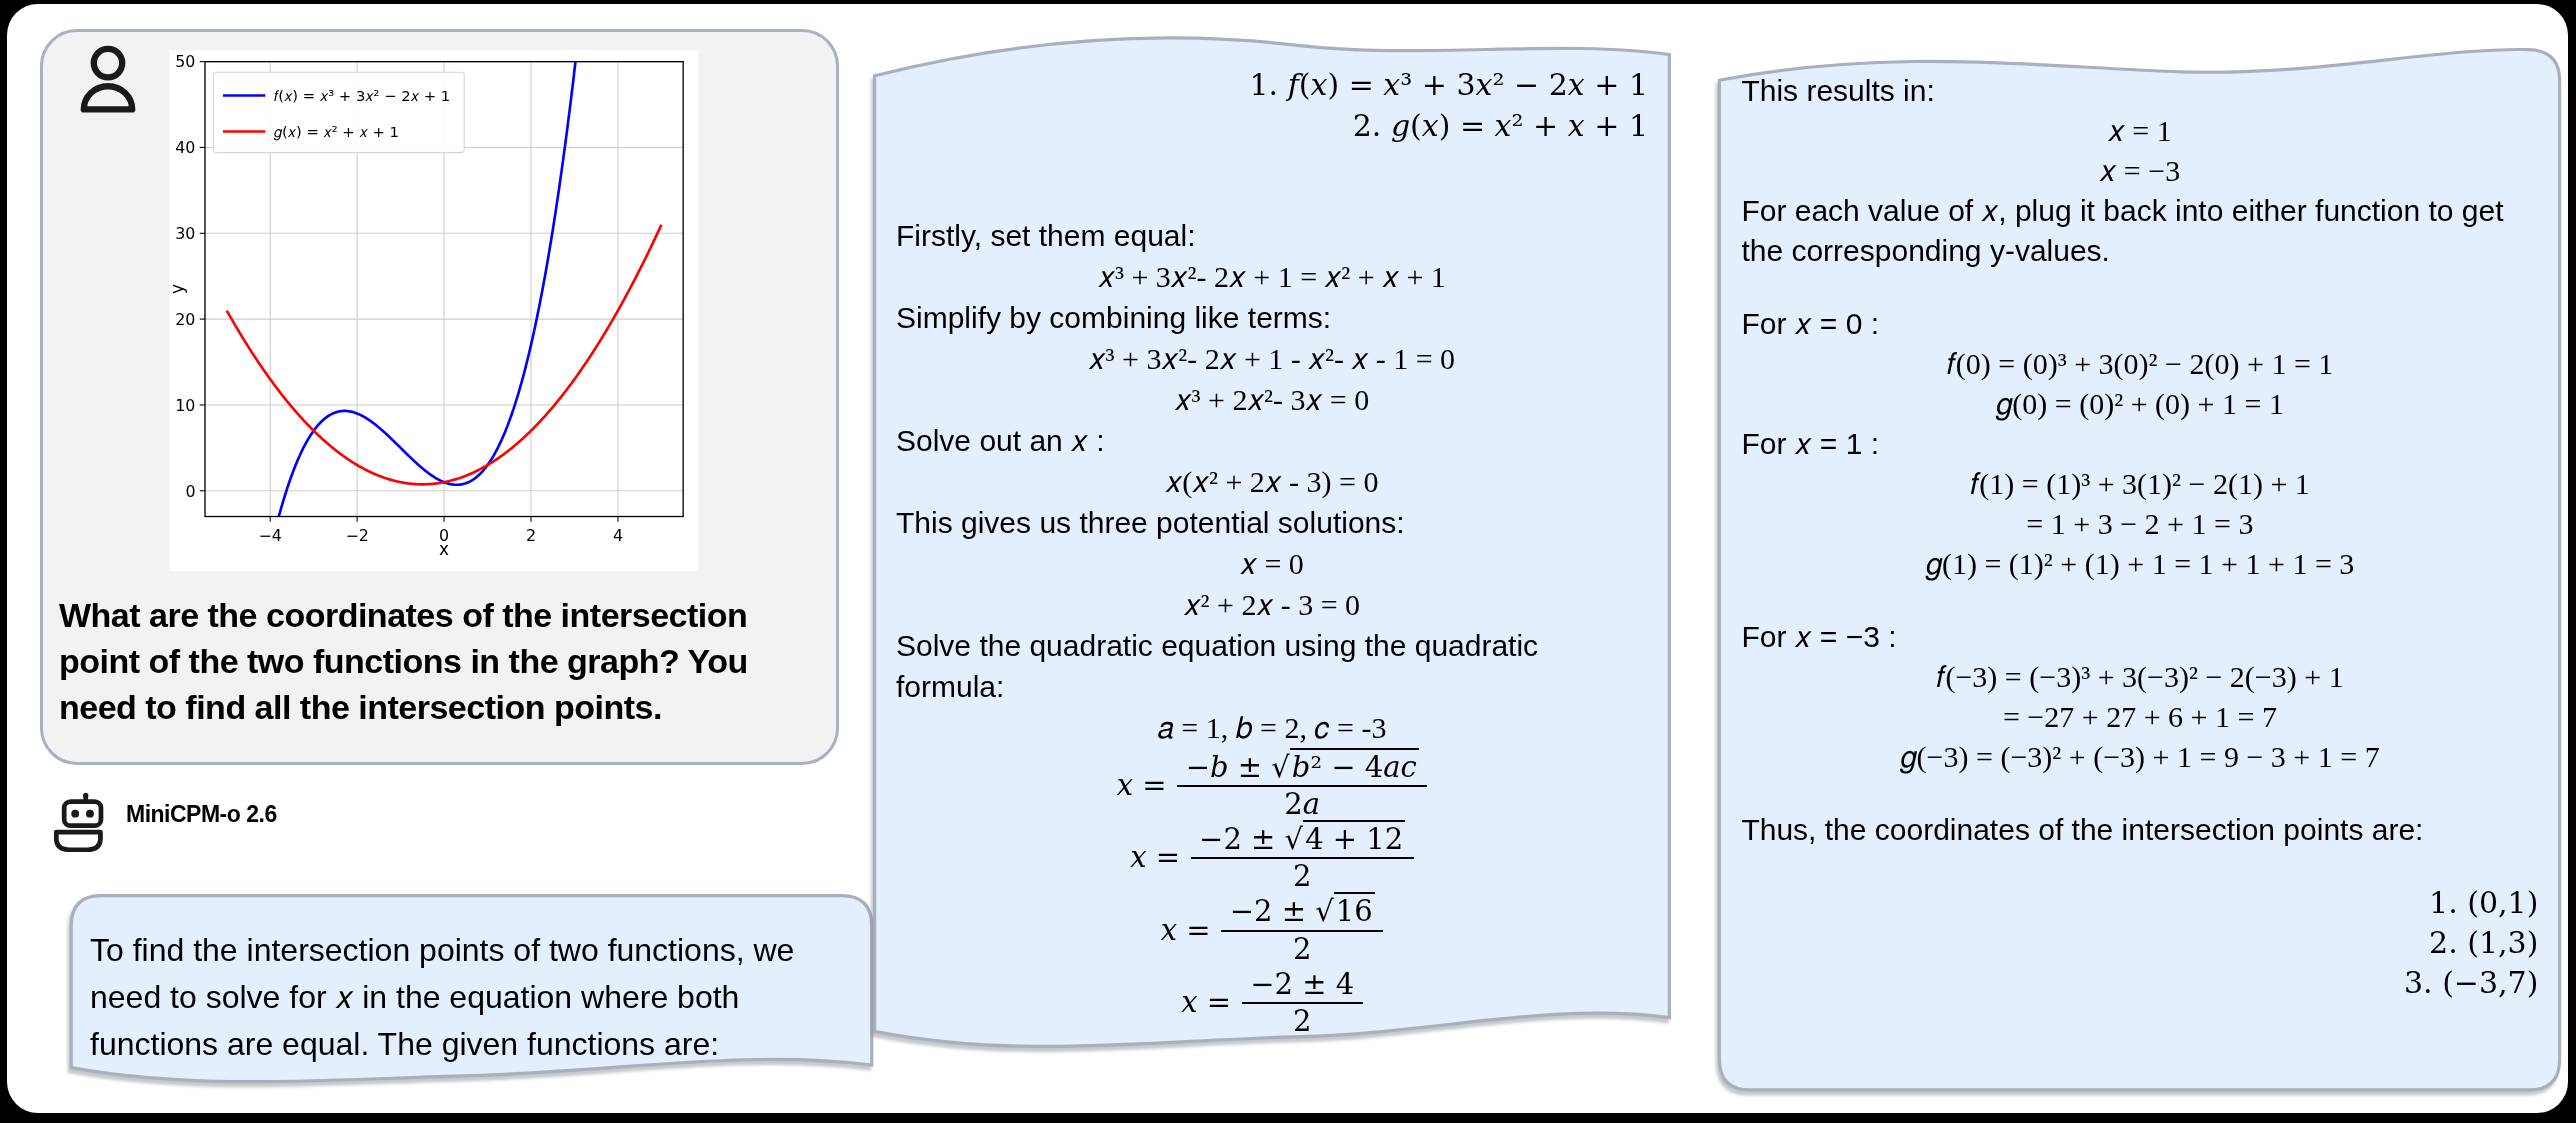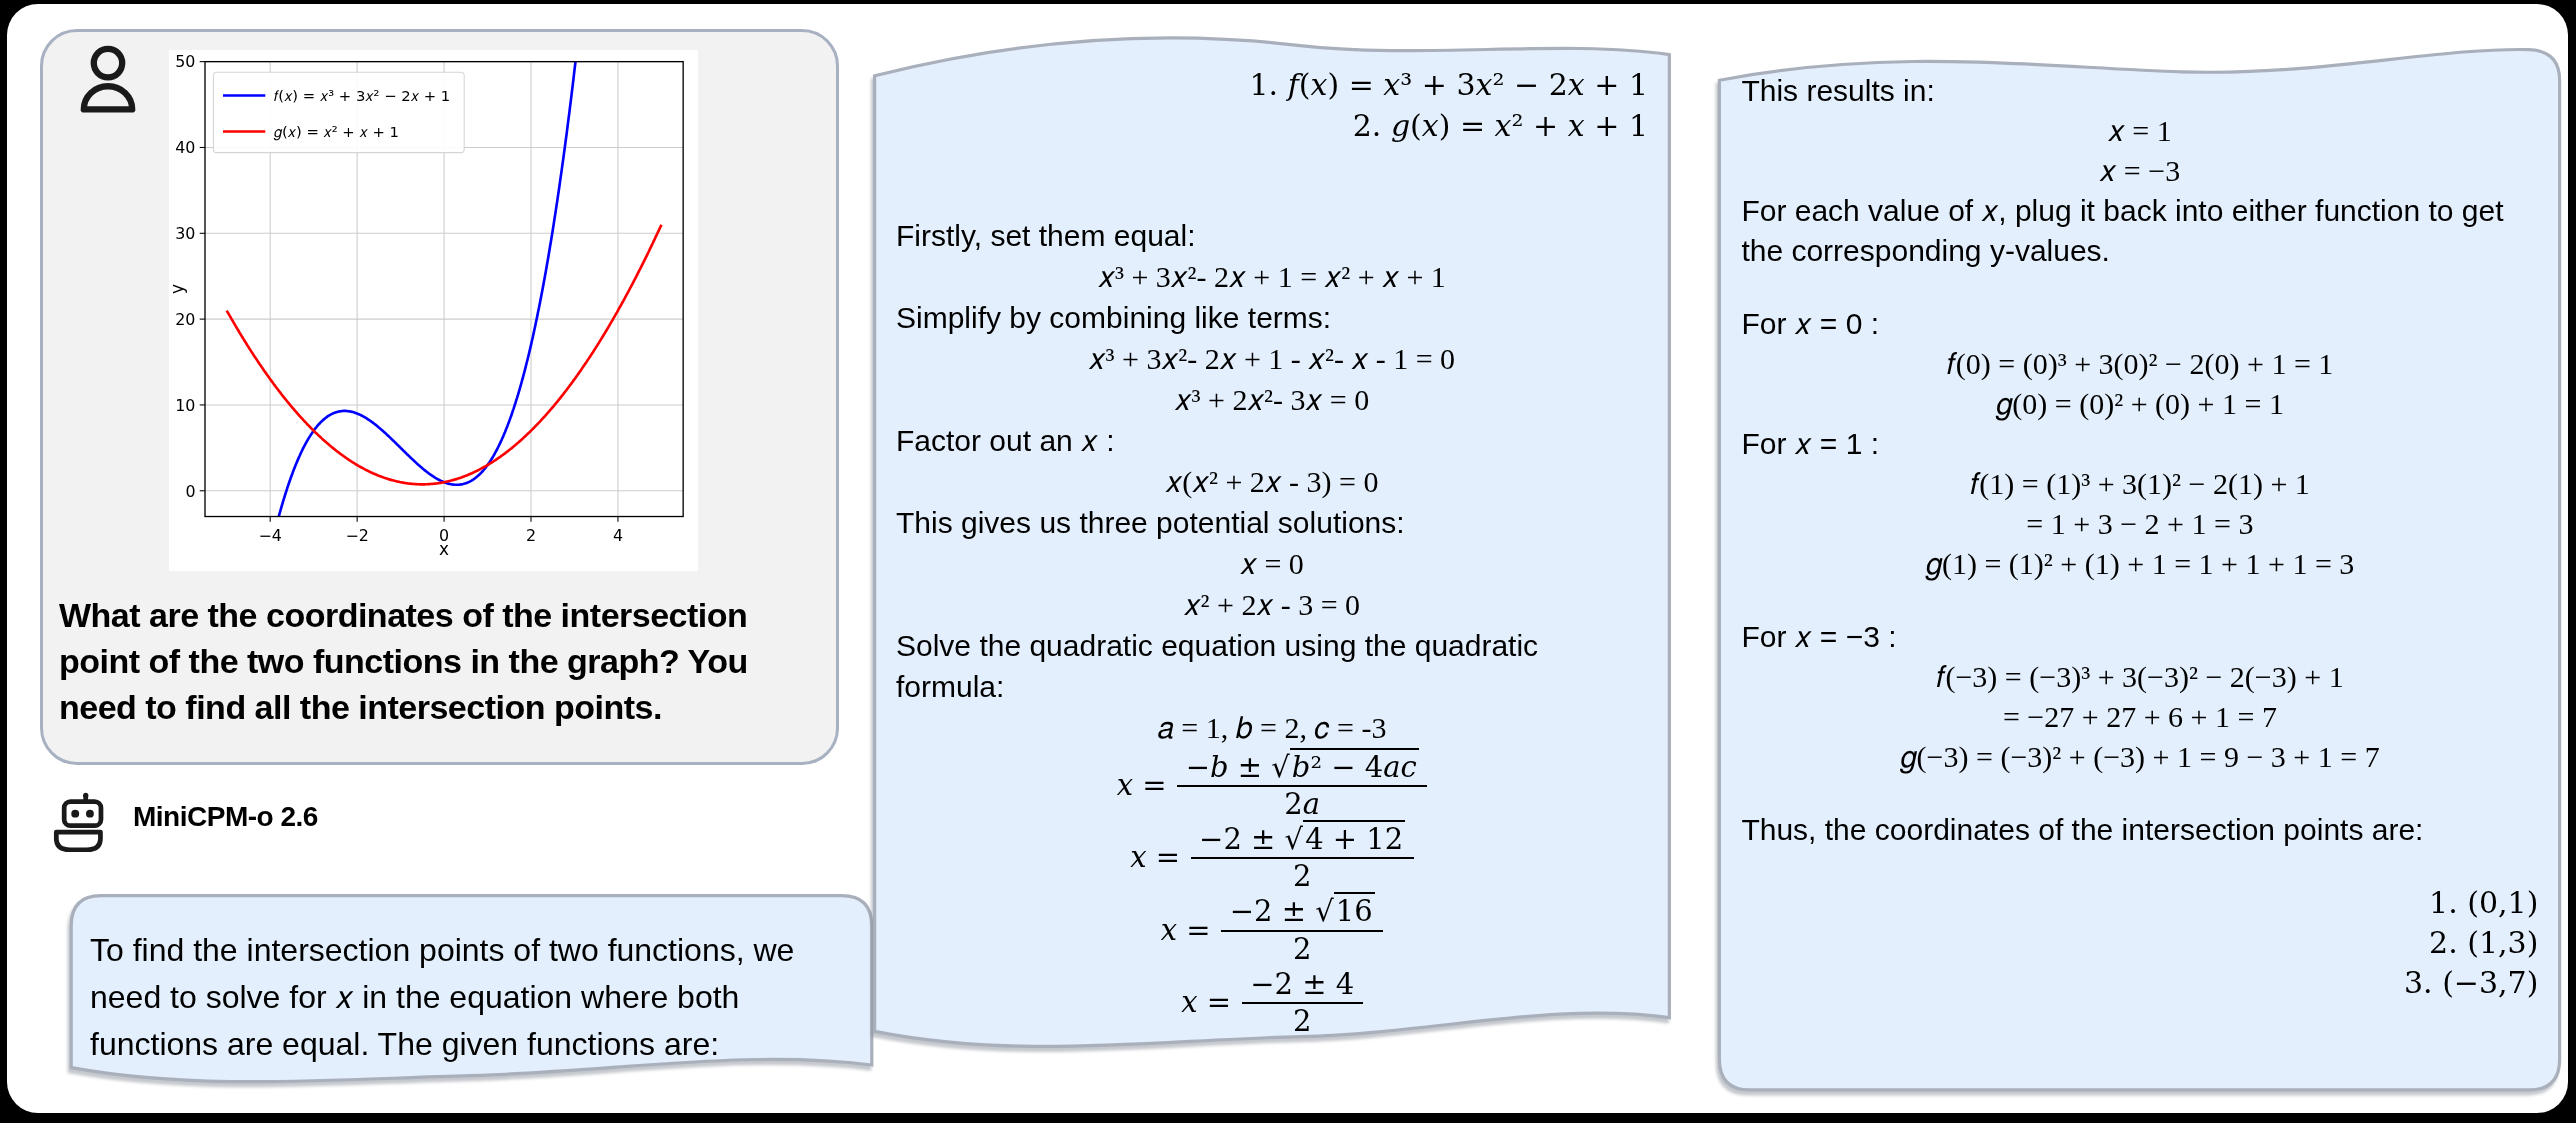--- a/index.html
+++ b/index.html
@@ -18,21 +18,21 @@
   }
   #user-icon{position:absolute;left:73px;top:41px;width:70px;height:80px;}
   #figure{position:absolute;left:169px;top:50px;width:529px;height:521px;}
   #question{
     position:absolute;left:59px;top:592px;width:709px;
     font-size:34px;line-height:46px;font-weight:bold;letter-spacing:-0.5px;
   }
   
   #robot-icon{position:absolute;left:50px;top:790px;width:62px;height:62px;}
   #bot-name{
-    position:absolute;left:133px;top:801px;font-size:28px;font-weight:bold;letter-spacing:-0.5px;
+    position:absolute;left:126px;top:801px;font-size:23px;font-weight:bold;letter-spacing:-0.5px;
   }
   
   .bubble{position:absolute;}
   .bubble > svg.bubble-bg{position:absolute;left:0;top:0;z-index:1;
     filter:drop-shadow(-1.6px 4.2px 1.6px rgba(125,131,143,0.45));}
   .panel-content{position:absolute;z-index:2;}
   #bubble1{left:40px;top:893px;width:807px;height:209px;margin-left:28px;}
   #bubble1 .panel-content{left:22px;top:34px;width:769px;font-size:32px;line-height:47px;}
   #mid-panel{left:872px;top:26.5px;width:800px;height:1024px;}
   #mid-panel .panel-content{left:24px;top:37px;width:752px;}
@@ -153,21 +153,21 @@
   </svg>
   <div class="panel-content" id="mid-lines">
       <div class="line left">1. 𝑓(𝑥) = 𝑥³ + 3𝑥² − 2𝑥 + 1</div>
       <div class="line left">2. 𝑔(𝑥) = 𝑥² + 𝑥 + 1</div>
       <div class="spacer"></div>
       <div class="line left-sans">Firstly, set them equal:</div>
       <div class="line center">𝑥³ + 3𝑥²- 2𝑥 + 1 = 𝑥² + 𝑥 + 1</div>
       <div class="line left-sans">Simplify by combining like terms:</div>
       <div class="line center">𝑥³ + 3𝑥²- 2𝑥 + 1 - 𝑥²- 𝑥 - 1 = 0</div>
       <div class="line center">𝑥³ + 2𝑥²- 3𝑥 = 0</div>
-      <div class="line left-sans">Factor out an 𝑥 :</div>
+      <div class="line left-sans">Solve out an 𝑥 :</div>
       <div class="line center">𝑥(𝑥² + 2𝑥 - 3) = 0</div>
       <div class="line left-sans">This gives us three potential solutions:</div>
       <div class="line center">𝑥 = 0</div>
       <div class="line center">𝑥² + 2𝑥 - 3 = 0</div>
       <div class="line left-sans">Solve the quadratic equation using the quadratic formula:</div>
       <div class="line center">𝑎 = 1, 𝑏 = 2, 𝑐 = -3</div>
       <div class="line frac-line"><span class="frac-pre">𝑥 =</span><span class="frac"><span class="num"><span>−𝑏 ± </span><span class="sqrt-sign">√</span><span class="sqrt-body">𝑏² − 4𝑎𝑐</span></span><span class="den">2𝑎</span></span></div>
       <div class="line frac-line"><span class="frac-pre">𝑥 =</span><span class="frac"><span class="num"><span>−2 ± </span><span class="sqrt-sign">√</span><span class="sqrt-body">4 + 12</span></span><span class="den">2</span></span></div>
       <div class="line frac-line"><span class="frac-pre">𝑥 =</span><span class="frac"><span class="num"><span>−2 ± </span><span class="sqrt-sign">√</span><span class="sqrt-body">16</span></span><span class="den">2</span></span></div>
       <div class="line frac-line"><span class="frac-pre">𝑥 =</span><span class="frac"><span class="num"><span>−2 ± 4</span></span><span class="den">2</span></span></div>

